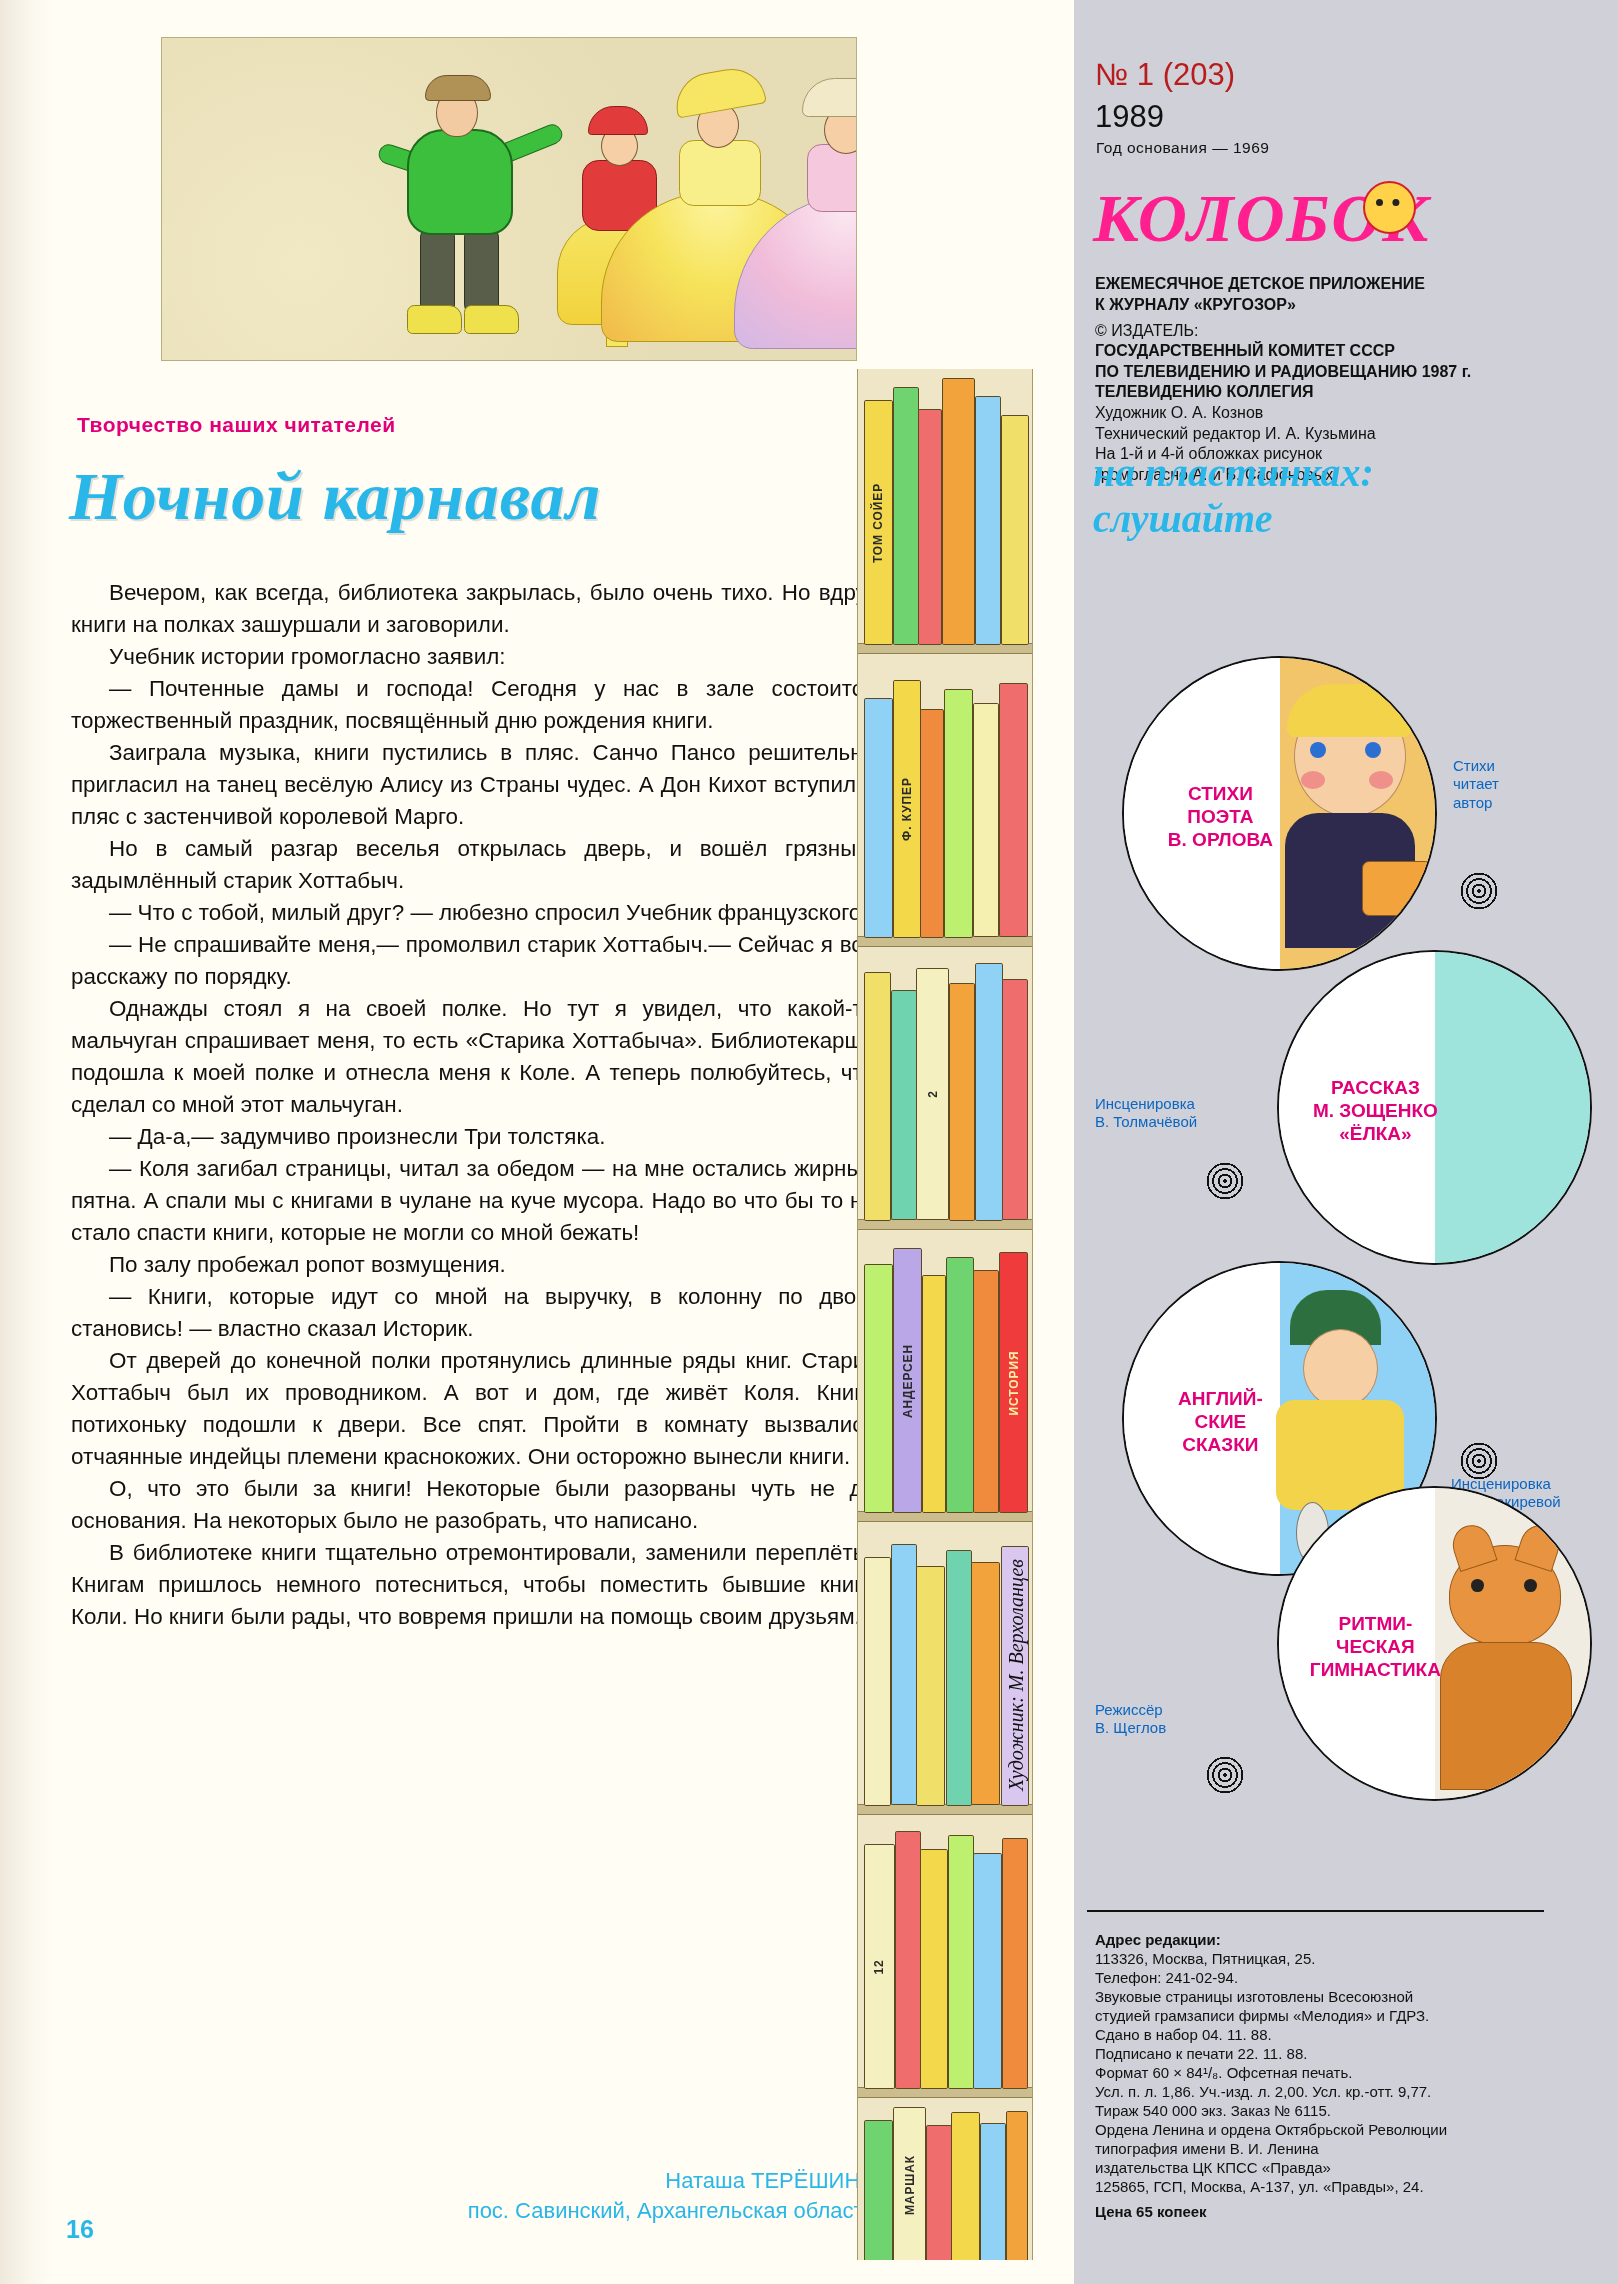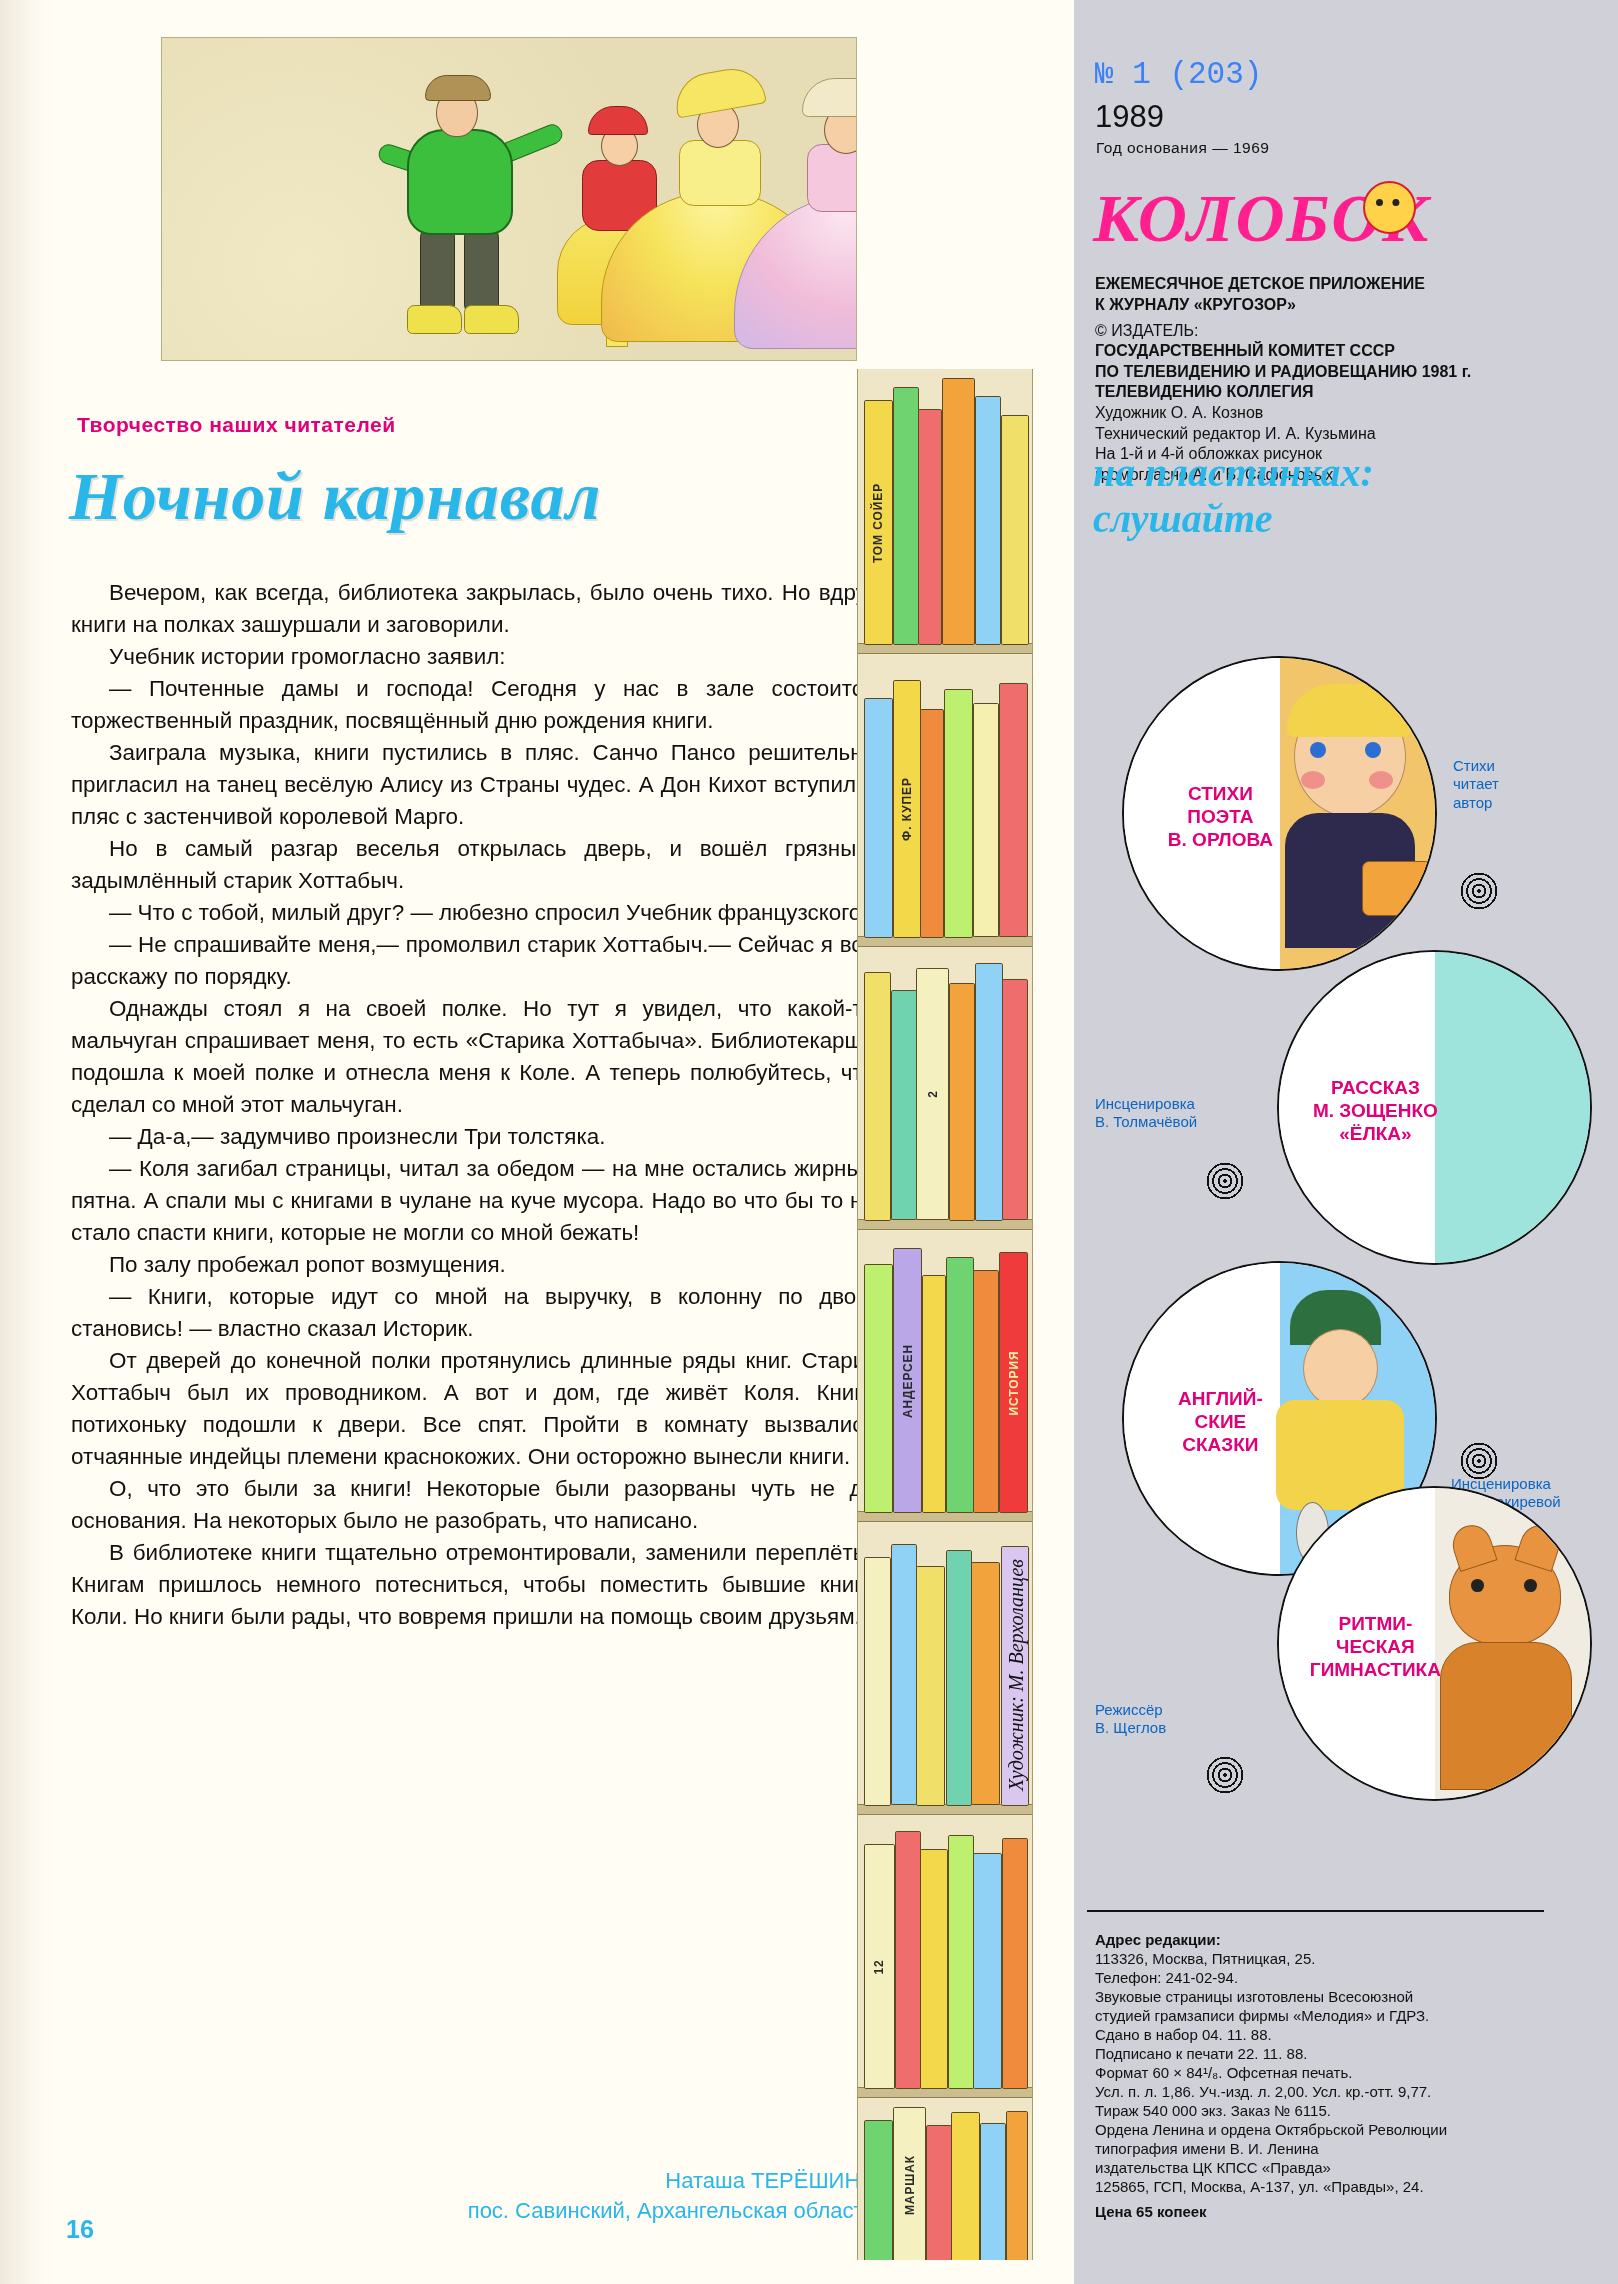--- a/index.html
+++ b/index.html
@@ -69,21 +69,21 @@
   
   .shelf{position:absolute;left:857px;top:369px;width:174px;height:1891px;background:#efe6c8;border-left:1.8px solid #a89a68;border-right:1.8px solid #a89a68;}
   .shelf-inner{position:absolute;inset:0;overflow:hidden;}
   .bk{position:absolute;border:1.8px solid #5b4a22;border-radius:1.8px;}
   .bk span{position:absolute;left:50%;top:50%;transform:translate(-50%,-50%) rotate(-90deg);
      white-space:nowrap;font-size:12px;font-weight:bold;color:#2a2a2a;letter-spacing:0.9px;}
   .shelf-board{position:absolute;left:0;width:174px;height:9.1px;background:#cbbd8d;border-top:1.8px solid #8e8050;border-bottom:1.8px solid #8e8050;}
 
   
   .right-col{position:absolute;left:1074px;top:0;width:545px;height:2284px;background:#cfd0d8;}
-  .issue-no{position:absolute;left:1095px;top:57px;font-size:31px;color:#3b82f6;font-family:Liberation Mono, monospace;}
+  .issue-no{position:absolute;left:1095px;top:57px;font-size:31px;color:#b91c1c;}
   .issue-year{position:absolute;left:1095px;top:99px;font-size:31px;color:#111;}
   .founded{position:absolute;left:1096px;top:139px;font-size:15.5px;color:#111;letter-spacing:0.5px;}
   .logo{position:absolute;left:1093px;top:179px;width:439px;height:82px;}
   .logo-text{position:absolute;left:0;top:0;width:439px;height:82px;
      font-family:"Liberation Serif", serif;font-weight:bold;font-style:italic;font-size:68px;
      color:#ff1f8f;letter-spacing:1.8px;-webkit-text-stroke:0px;}
   .logo-ball{position:absolute;left:270px;top:1.8px;width:49px;height:49px;border-radius:50%;background:#ffd24a;border:2.7px solid #d4202c;}
   .logo-ball:after{content:"";position:absolute;left:11px;top:16.4px;width:7.3px;height:7.3px;border-radius:50%;background:#222;box-shadow:16.4px 0 0 #222;}
 
   .imprint{position:absolute;left:1095px;top:274px;width:437px;font-size:16px;line-height:20.6px;color:#111;}
@@ -260,21 +260,21 @@
   <div class="logo">
     <div class="logo-text">КОЛОБОК</div>
     <div class="logo-ball"></div>
   </div>
 
   <div class="imprint">
     <div class="b">ЕЖЕМЕСЯЧНОЕ ДЕТСКОЕ ПРИЛОЖЕНИЕ</div>
     <div class="b" style="margin-bottom:5.5px;">К ЖУРНАЛУ «КРУГОЗОР»</div>
     <div>© ИЗДАТЕЛЬ:</div>
     <div class="b">ГОСУДАРСТВЕННЫЙ КОМИТЕТ СССР</div>
-    <div class="b">ПО ТЕЛЕВИДЕНИЮ И РАДИОВЕЩАНИЮ 1981 г.</div>
+    <div class="b">ПО ТЕЛЕВИДЕНИЮ И РАДИОВЕЩАНИЮ 1987 г.</div>
     <div class="b">ТЕЛЕВИДЕНИЮ КОЛЛЕГИЯ</div>
     <div>Художник  О. А. Кознов</div>
     <div>Технический редактор  И. А. Кузьмина</div>
     <div>На 1-й и 4-й обложках рисунок</div>
     <div>громогласно А. и В. Сафоновых</div>
   </div>
 
   <div class="listen">
     <div>на пластинках:</div>
     <div>слушайте</div>

